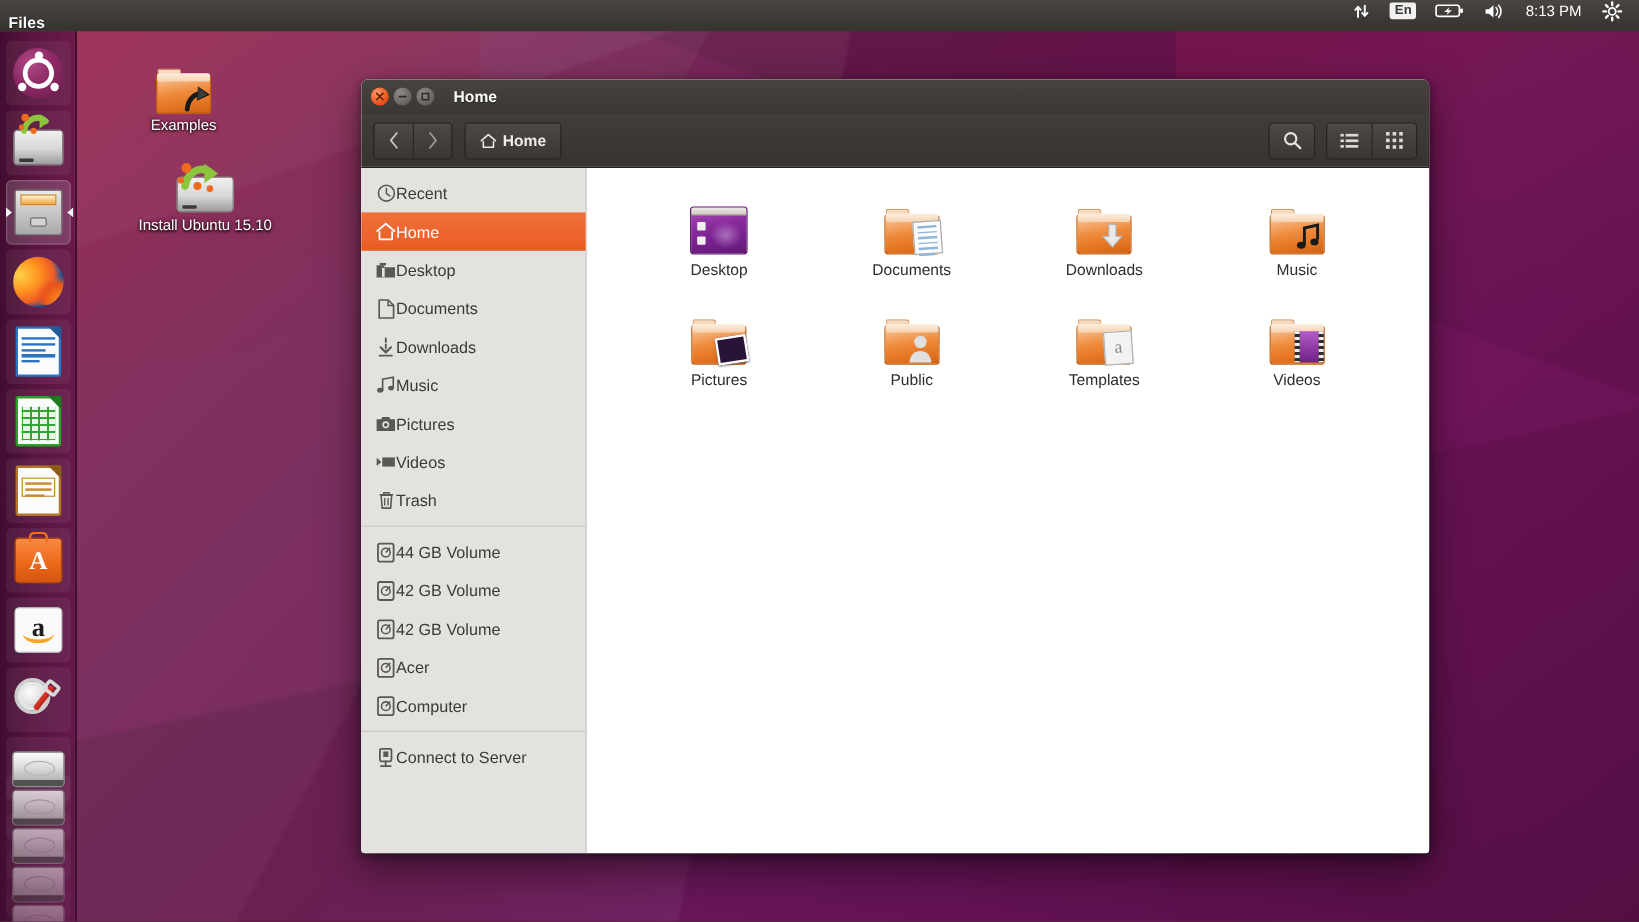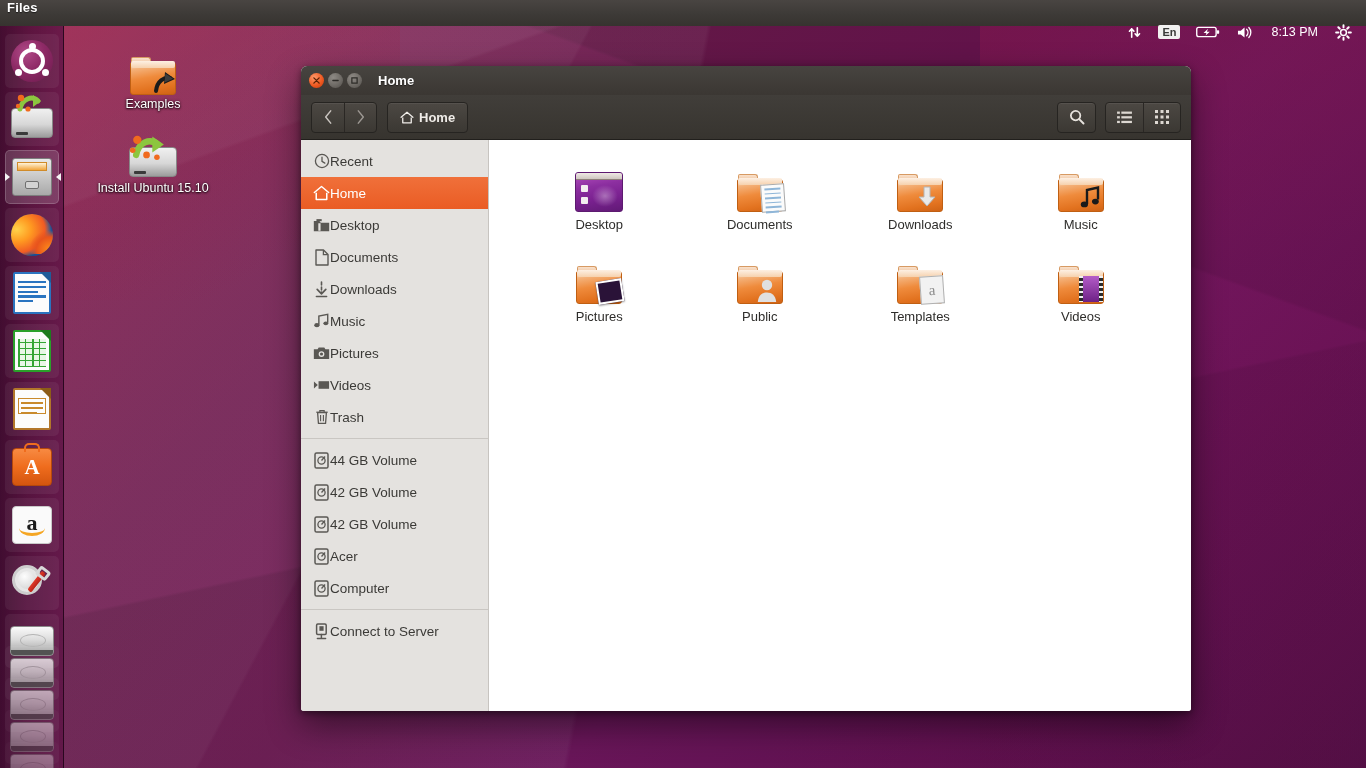--- a/index.html
+++ b/index.html
@@ -36,21 +36,21 @@
   }
   .facet-d {
     left:0; top:0; width:400px; height:300px;
     background:linear-gradient(150deg, rgba(175,36,70,0.42) 0%, rgba(150,30,70,0.15) 55%, rgba(0,0,0,0) 80%);
   }
 
   
   .panel {
     position:absolute; left:0; top:0; width:1366px; height:26px;
     background:linear-gradient(180deg,#494542 0%,#3d3a37 55%,#37332f 100%);
-    display:flex; align-items:flex-start; z-index:40;flex-direction:column;
+    display:flex; align-items:flex-end; z-index:40;
   }
   .panel-appname {
     margin-left:7px; color:#ffffff; font-size:13px; font-weight:bold;
     letter-spacing:.2px; text-shadow:0 1px 1px rgba(0,0,0,.55);
   }
   .panel-right { margin-left:auto; display:flex; align-items:center; gap:0px; padding-right:6px; }
   .ind { display:flex; align-items:center; justify-content:center; height:26px; padding:17px 8px; }
   .clock { color:#fff; font-size:12.5px; padding:0 9px; }
   .kbd-badge {
     background:#f2f1f0; color:#3a3a38; font-size:11px; font-weight:bold;
@@ -480,21 +480,21 @@
         <svg class="emb" viewBox="0 0 26 26">
           <path d="M5 21 C6 11, 13 7, 19 8" stroke="#1b1b1b" stroke-width="4" fill="none" stroke-linecap="round"></path>
           <path d="M14 2 L24 9 L13 14 Z" fill="#1b1b1b"></path>
           <path d="M14.4 3.4 L22 8.8 L13.6 12.6 Z" fill="#ffffff" opacity="0.15"></path>
         </svg>
       </div>
     </div>
     <div class="lbl">Examples</div>
   </div>
 
-  <div class="desk-icon" style="left:78px; top:129px;">
+  <div class="desk-icon" style="left:96px; top:129px;">
     <div class="art">
       <div style="position:relative;width:56px;height:46px;">
         <div class="ic-disk" style="position:absolute;left:4px;top:14px;width:48px;height:30px;">
             <span class="bar"></span>
           </div>
         <svg style="position:absolute;left:4px;top:0;width:42px;height:30px;" viewBox="0 0 34 26">
           <path d="M5 19 C7 8, 17 4, 24 10" stroke="#8cc63f" stroke-width="5.5" fill="none" stroke-linecap="round"></path>
           <path d="M19 3 L29 10 L19 17 Z" fill="#8cc63f"></path>
           <circle cx="6" cy="6" r="3.6" fill="#f06a1e"></circle>
           <circle cx="14" cy="19" r="2.9" fill="#f06a1e"></circle>

